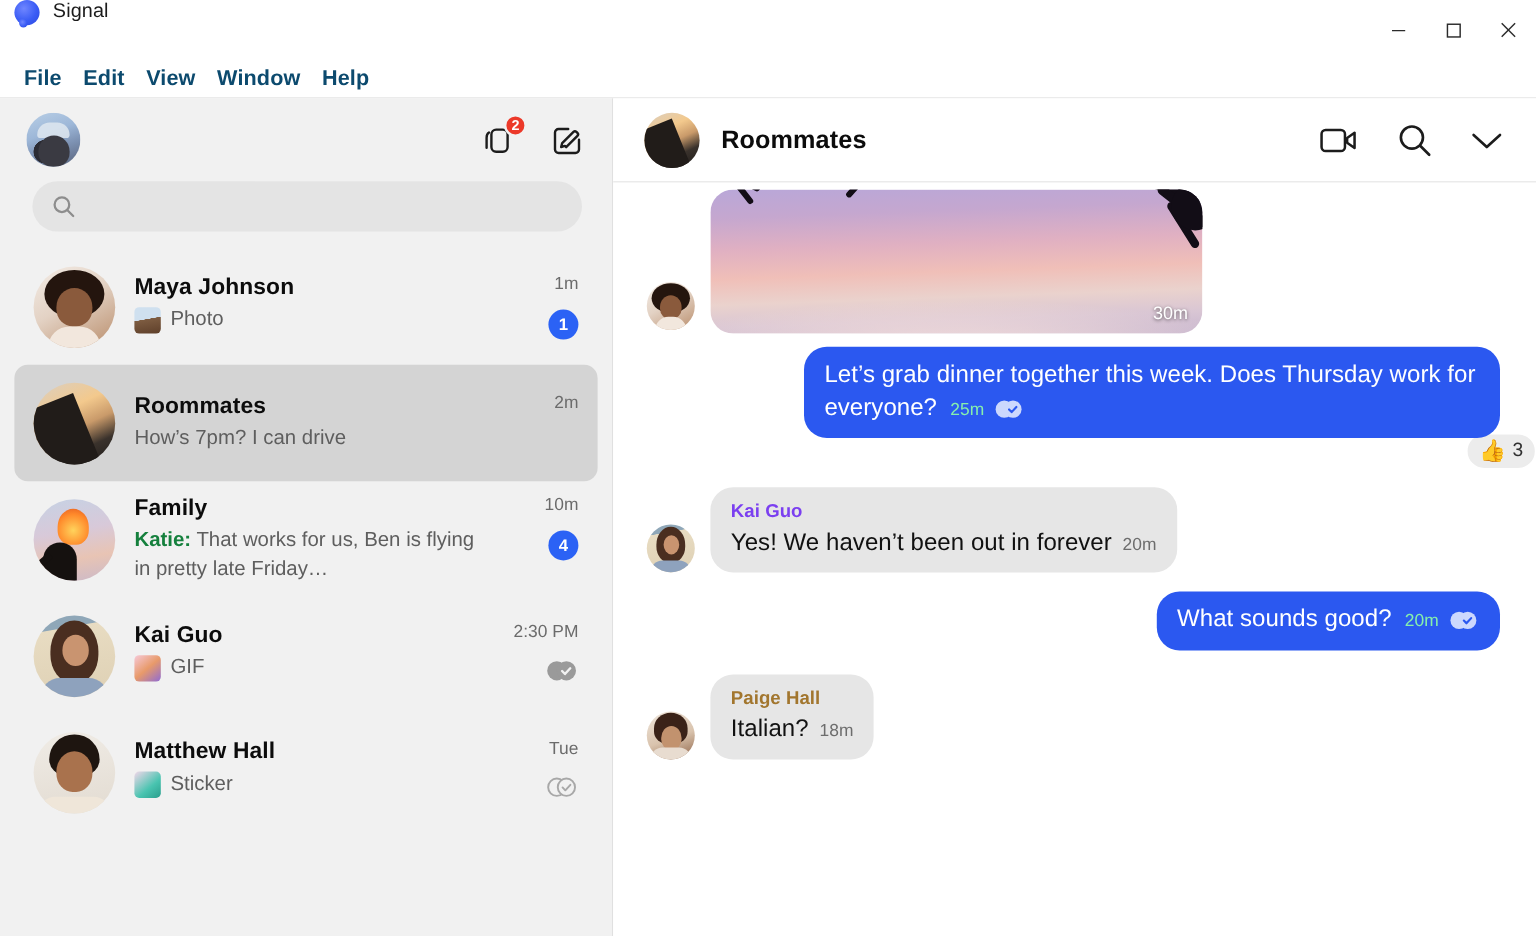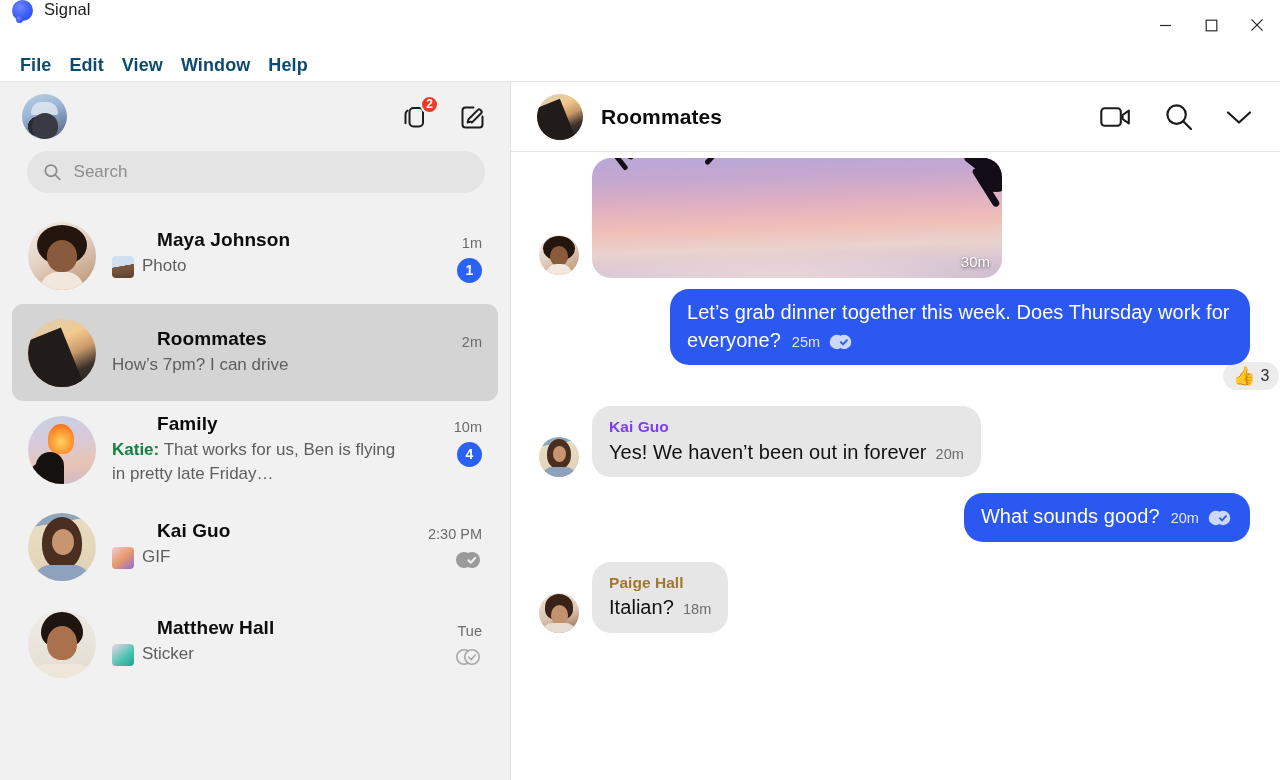--- a/index.html
+++ b/index.html
@@ -107,21 +107,21 @@
   
   .convlist { flex: 1 1 auto; overflow: hidden; padding: 14px 12px 0 12px; }
   .conv {
     display: flex; align-items: center; gap: 16px;
     padding: 13px 16px; border-radius: 11px; cursor: pointer;
     height: 97px;
   }
   .conv.selected { background: #d4d4d4; }
   .conv-avatar { width: 68px; height: 68px; border-radius: 50%; flex: 0 0 68px; overflow: hidden; position: relative; }
   .conv-main { flex: 1 1 auto; min-width: 0; }
-  .conv-top { display: flex; align-items: flex-end; margin-left: 45px; }
+  .conv-top { display: flex; align-items: flex-start; }
   .conv-name { font-size: 19px; font-weight: 700; color: #0c0c0c; letter-spacing: .1px; white-space: nowrap; }
   .conv-time { margin-left: auto; font-size: 14.5px; color: #6b6b6b; white-space: nowrap; padding-left: 10px; }
   .conv-bottom { display: flex; align-items: flex-start; margin-top: 3px; }
   .conv-snippet {
     font-size: 17px; color: #5e5e5e; line-height: 1.42;
     display: flex; align-items: flex-start; gap: 8px; min-width: 0;
     max-width: 300px;
   }
   .conv-snippet .sender { font-weight: 700; color: #15803d; }
   .conv-right { margin-left: auto; display: flex; flex-direction: column; align-items: flex-end; justify-content: center; padding-left: 8px; }
@@ -159,21 +159,21 @@
   .bubble {
     border-radius: 19px; padding: 10px 17px 11px 17px;
     font-size: 20px; line-height: 1.38; position: relative;
     max-width: 600px; letter-spacing: .05px;
   }
   .bubble.in { background: #e6e6e6; color: #111; }
   .bubble.out { background: #2b58f0; color: #fff; }
   .bubble .sender-name { font-size: 15.5px; font-weight: 700; margin-bottom: 1px; display:block; }
   .meta { font-size: 14.5px; white-space: nowrap; display: inline-flex; align-items: center; gap: 7px; vertical-align: baseline; }
   .bubble.in .meta { color: #6d6d6d; margin-left: 9px; }
-  .bubble.out .meta { color: #e5e5e5; margin-left: 11px; text-align: right; }
+  .bubble.out .meta { color: #86efac; margin-left: 11px; text-align: right; }
   .txt { display: inline; }
 
   .img-bubble { border-radius: 19px; overflow: hidden; position: relative; width: 410px; height: 120px; }
   .img-bubble .photo {
     width: 100%; height: 100%;
     background:
       radial-gradient(ellipse 140% 90% at 50% 120%, rgba(255,255,255,.92) 0%, rgba(255,232,222,.55) 22%, rgba(255,255,255,0) 48%),
       linear-gradient(178deg, #b9a7d8 0%, #c5a7cf 18%, #e0b0c2 38%, #f0bfb8 56%, #ead2cd 72%, #d9c6d4 86%, #c7b6cf 100%);
       position:relative;
   }
@@ -249,21 +249,20 @@
           </div>
         </div>
       </div>
 
       <div class="search-wrap">
         <div class="search-box">
           <svg width="20" height="20" viewBox="0 0 20 20" fill="none">
             <circle cx="8.6" cy="8.6" r="6.1" stroke="#8d8d8d" stroke-width="1.9"></circle>
             <line x1="13.2" y1="13.2" x2="18" y2="18" stroke="#8d8d8d" stroke-width="1.9" stroke-linecap="round"></line>
           </svg>
-          <input type="text" placeholder="Search" style="">
         </div>
       </div>
 
       <div class="convlist">
 
         <div class="conv">
           <div class="conv-avatar" style="background:linear-gradient(150deg,#f3ece6,#e3d2c4 45%,#b98d6b);">
             <div style="position:absolute;left:9px;top:3px;width:50px;height:40px;border-radius:50%;background:#24150e;"></div>
             <div style="position:absolute;left:19px;top:18px;width:30px;height:32px;border-radius:50% 50% 45% 45%;background:#8a5a3c;"></div>
             <div style="position:absolute;left:12px;bottom:0;width:44px;height:18px;border-radius:20px 20px 0 0;background:#f2e7dd;"></div>

